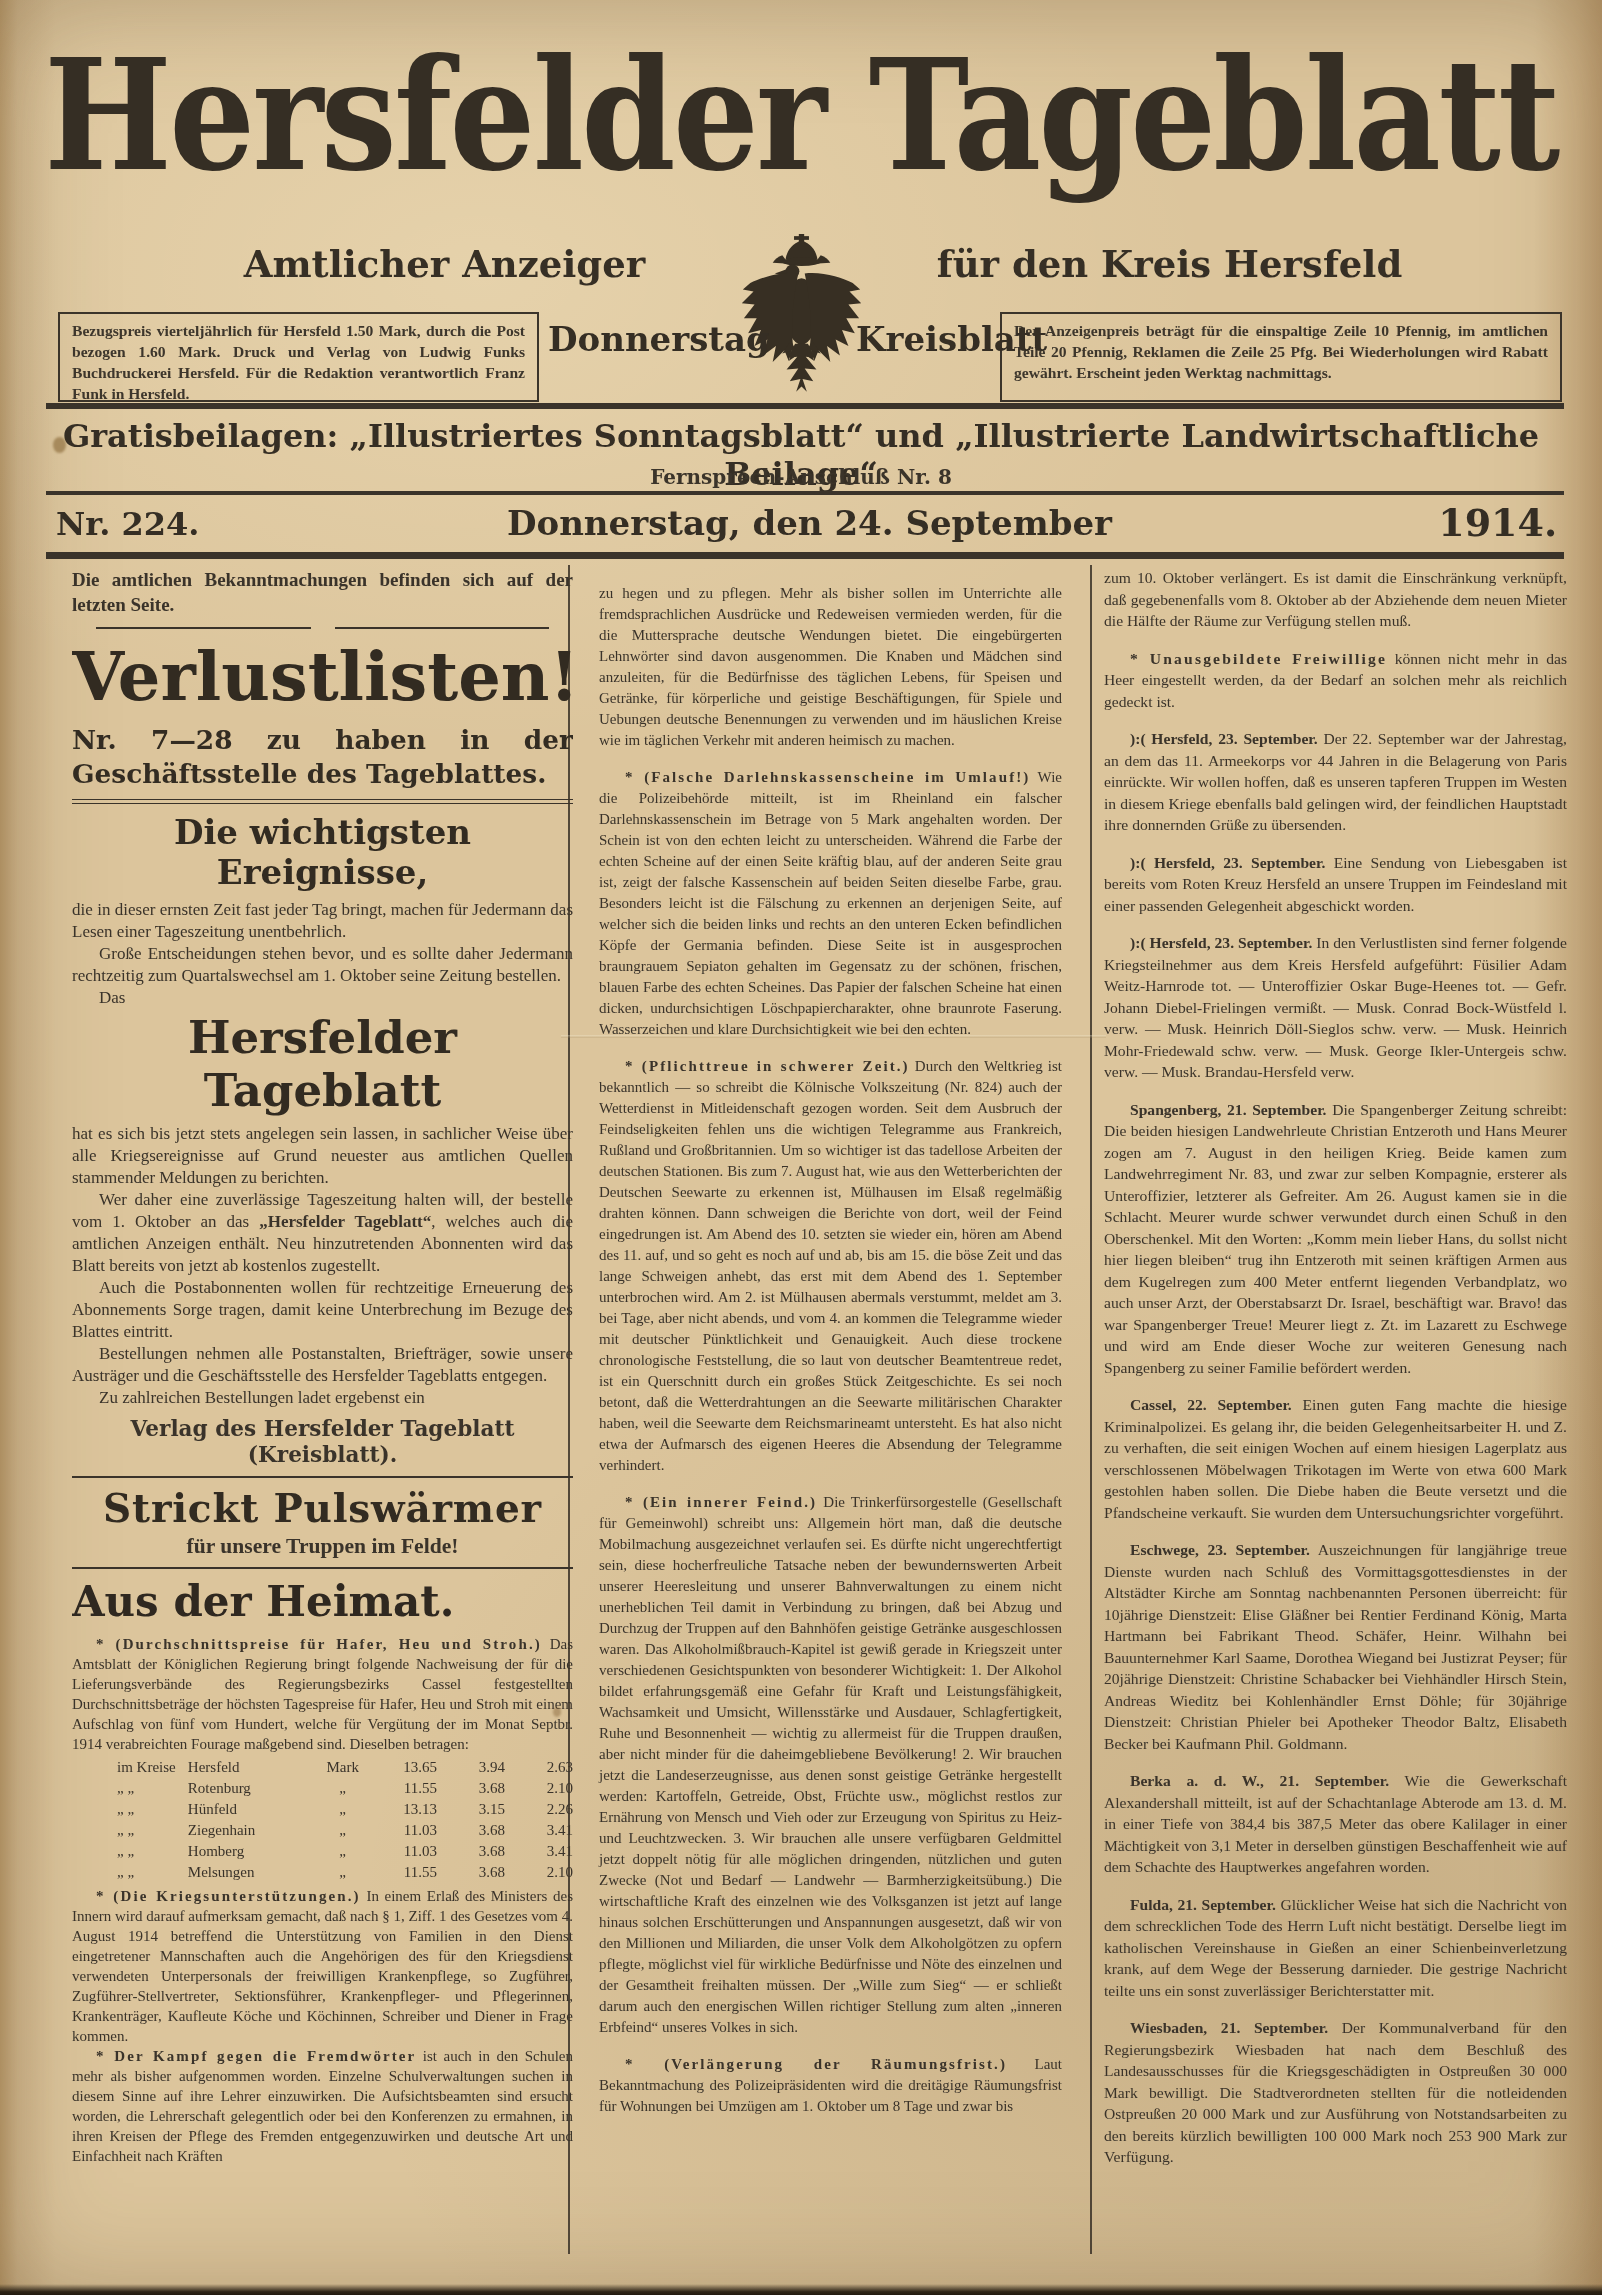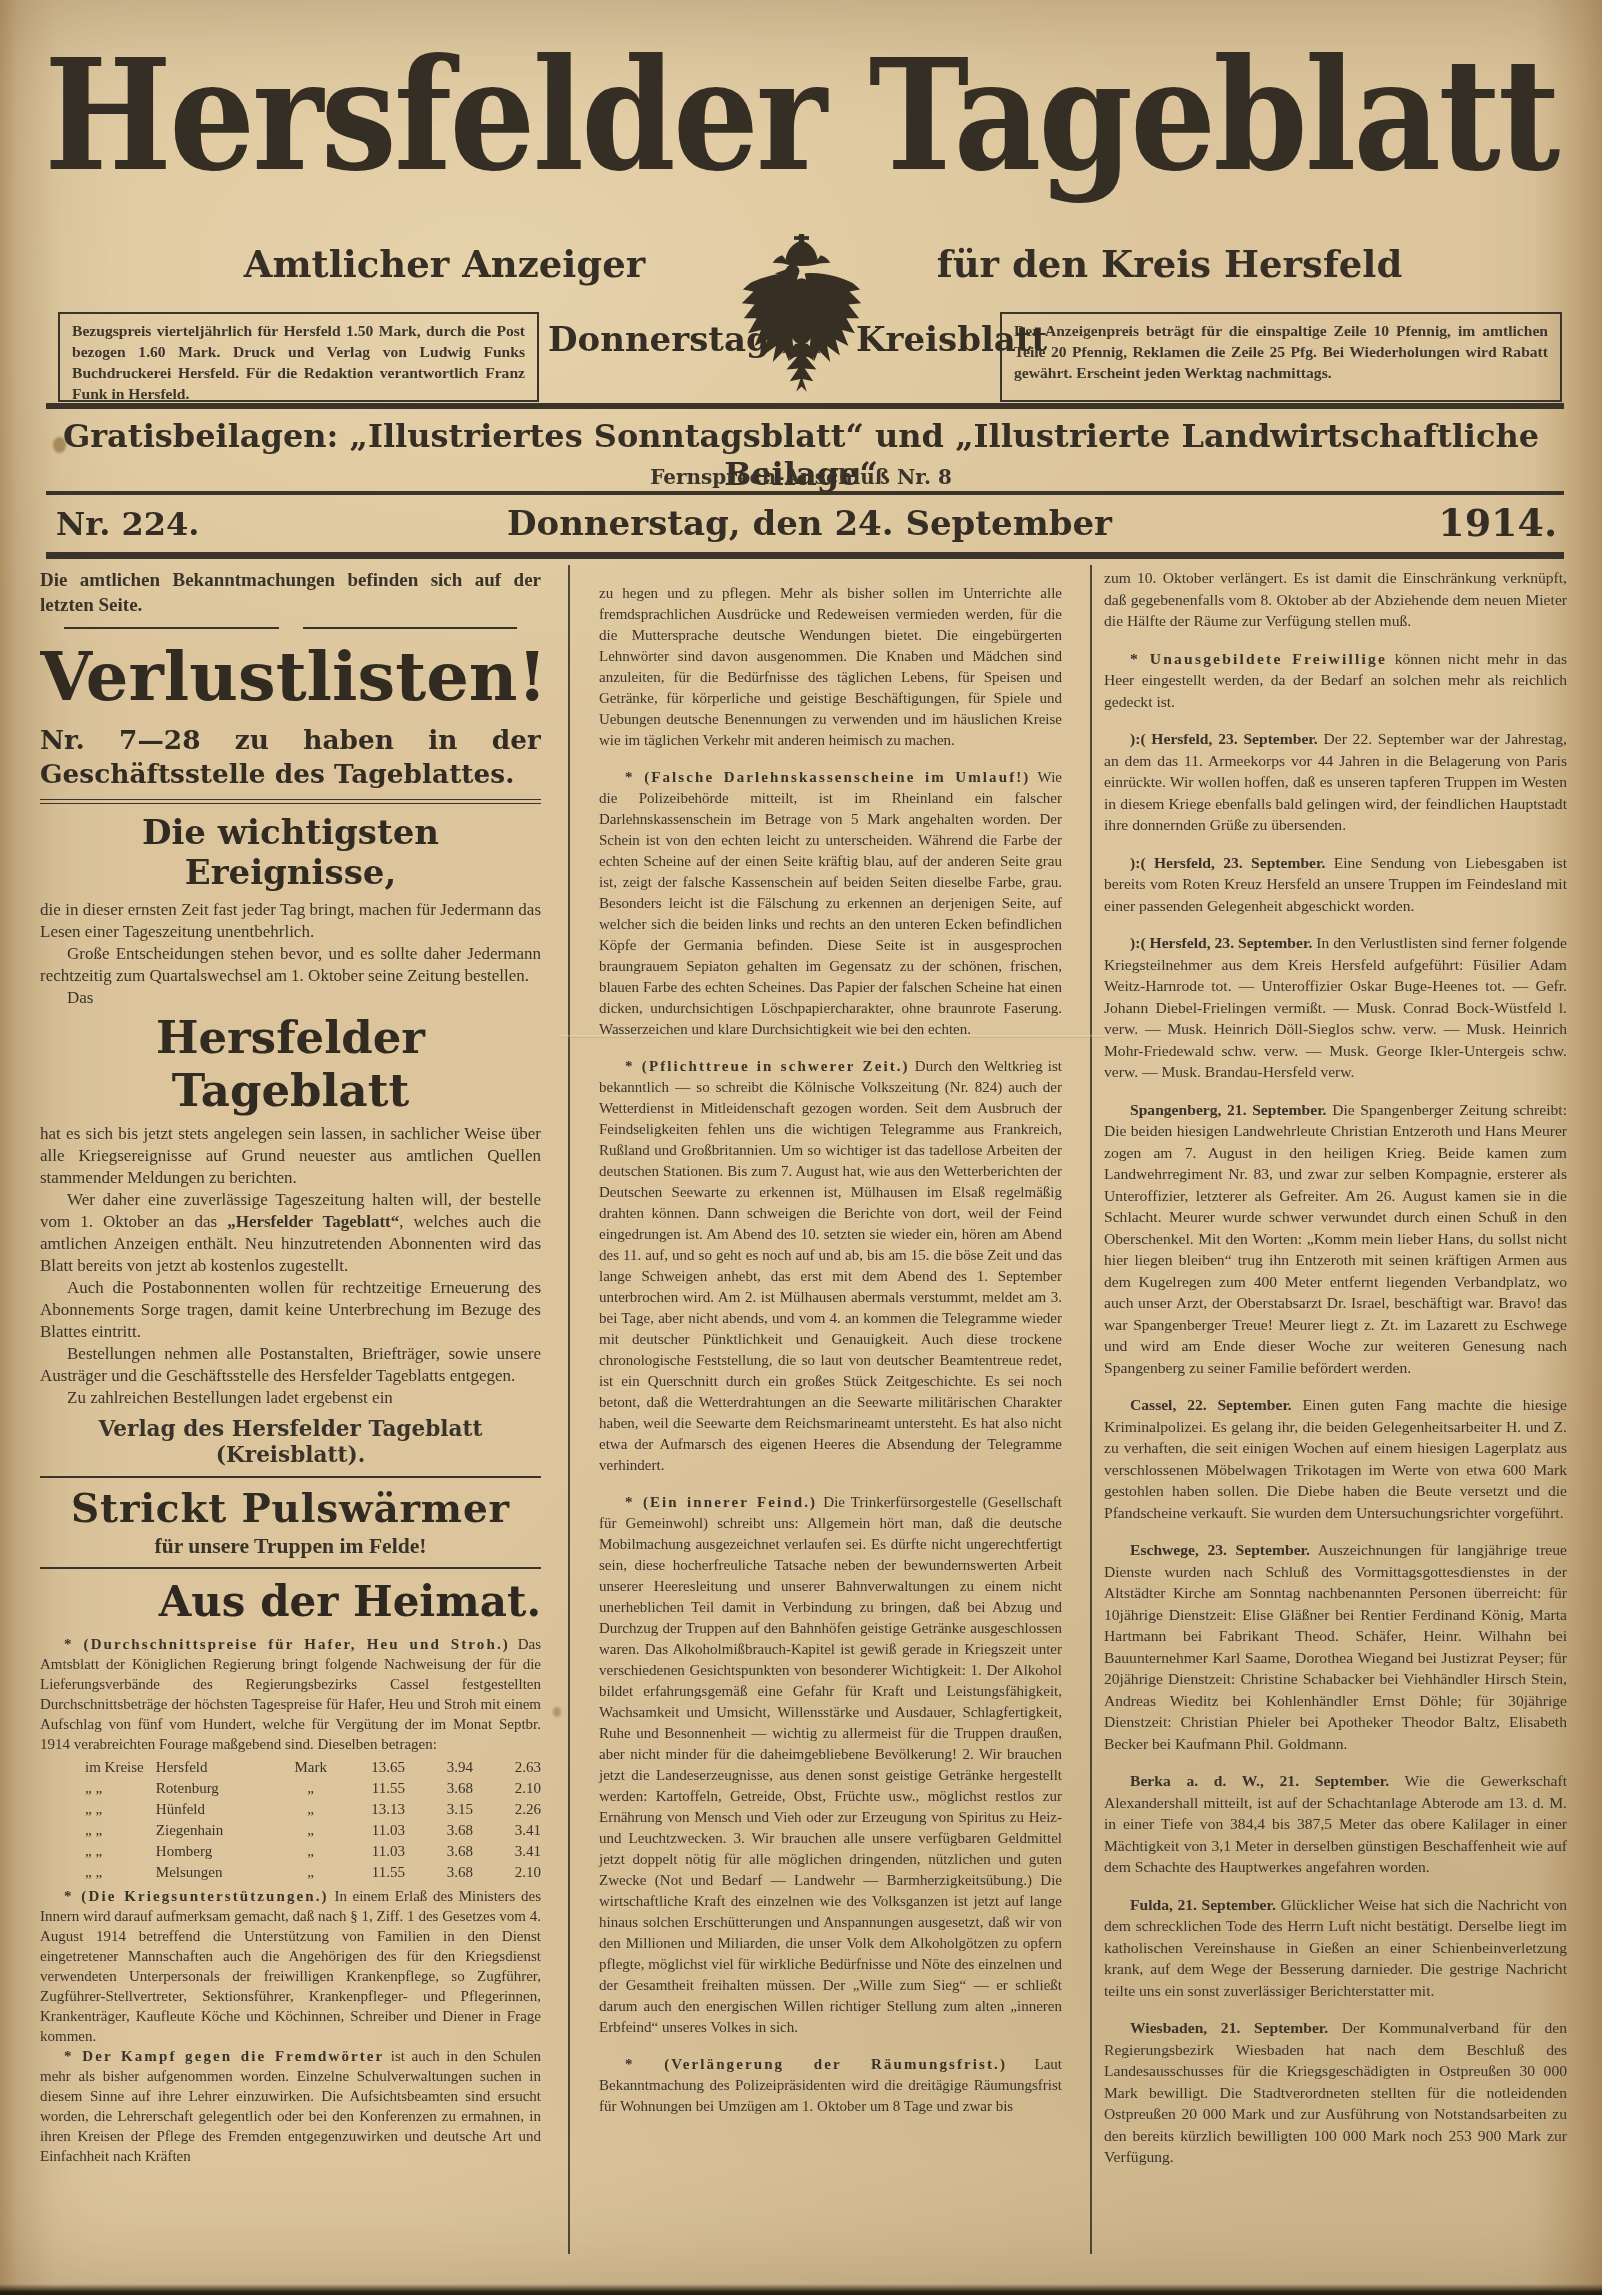--- a/index.html
+++ b/index.html
@@ -38,21 +38,21 @@
     font-family:"DejaVu Serif",serif;font-weight:bold;font-size:32px;color:#352e24;}
   .phone{position:absolute;top:465px;left:48px;width:1506px;text-align:center;
     font-family:"DejaVu Serif",serif;font-weight:bold;font-size:20px;color:#3b342a;}
   .dateline{position:absolute;top:500px;left:56px;width:1506px;height:45px;
     font-family:"DejaVu Serif",serif;font-weight:bold;color:#352e24;}
   .dl-issue{position:absolute;left:0;top:4.8px;font-size:32px;}
   .dl-day{position:absolute;left:353px;width:801px;text-align:center;top:3.2px;font-size:34px;}
   .dl-year{position:absolute;right:4.8px;top:0;font-size:38px;}
   
   .col{position:absolute;top:567px;height:1724px;overflow:hidden;text-align:justify;}
-  .col.c1{left:40px;width:501px;}
+  .col.c1{left:72px;width:501px;}
   .col.c2{left:583px;width:495px;}
   .col.c3{left:1104px;width:463px;}
   .vdiv{position:absolute;top:565px;height:1689px;width:1.6px;background:rgba(57,49,39,.85);}
   .vdiv.v1{left:568px;} .vdiv.v2{left:1090px;}
   
   .notice{font-size:19px;line-height:25px;font-weight:bold;text-align:justify;margin:0;}
   .rule-split{display:flex;gap:24px;margin:9.6px 24px 4.8px 24px;}
   .rule-split span{flex:1;border-top:2.4px solid #3a332a;}
   .hrule{border:none;border-top:2.4px solid #3a332a;margin:8px 0;}
   .hrule.dbl{border-top:1.6px solid #3a332a;border-bottom:1.6px solid #3a332a;height:3.2px;}
@@ -66,21 +66,21 @@
   .pl.noind{text-indent:0;}
   .das{font-size:17px;line-height:22.4px;text-indent:27px;margin:0;}
   .h-ht{font-family:"DejaVu Serif",serif;font-weight:bold;font-size:45px;line-height:53px;
     text-align:center;margin:1.6px 0 6.4px 0;color:#322b21;}
   .verlag{font-family:"DejaVu Serif",serif;font-weight:bold;font-size:21.6px;line-height:26.4px;
     text-align:center;margin:6.4px 0 1.6px 0;}
   .h-strickt{font-family:"DejaVu Serif",serif;font-weight:bold;font-size:39px;line-height:45px;
     text-align:center;margin:6.4px 0 0 0;color:#322b21;letter-spacing:0.8px;}
   .strickt-sub{font-size:21.6px;line-height:26.4px;text-align:center;margin:1.6px 0 6.4px 0;font-weight:bold;}
   .h-heimat{font-family:"DejaVu Serif",serif;font-weight:bold;font-size:42px;line-height:50px;
-    text-align:right;margin:6.4px 0 6.4px 0;color:#2f2820;}
+    text-align:left;margin:6.4px 0 6.4px 0;color:#2f2820;}
   .ps{font-size:15px;line-height:20px;text-indent:24px;margin:0;}
   .sperr{letter-spacing:.14em;font-weight:bold;}
   .place{font-weight:bold;}
   .bold{font-weight:bold;}
   
   .ftable{margin:3.2px 0 3.2px 0;font-size:15px;line-height:21px;}
   .frow{display:flex;}
   .fc0{width:120px;padding-left:45px;box-sizing:border-box;}
   .fc1{width:136px;}
   .fc2{width:56px;text-align:center;}

